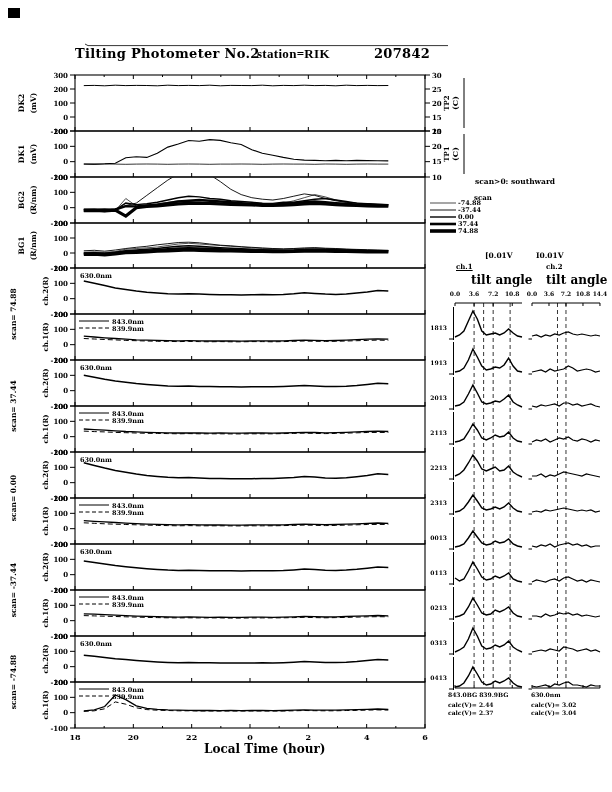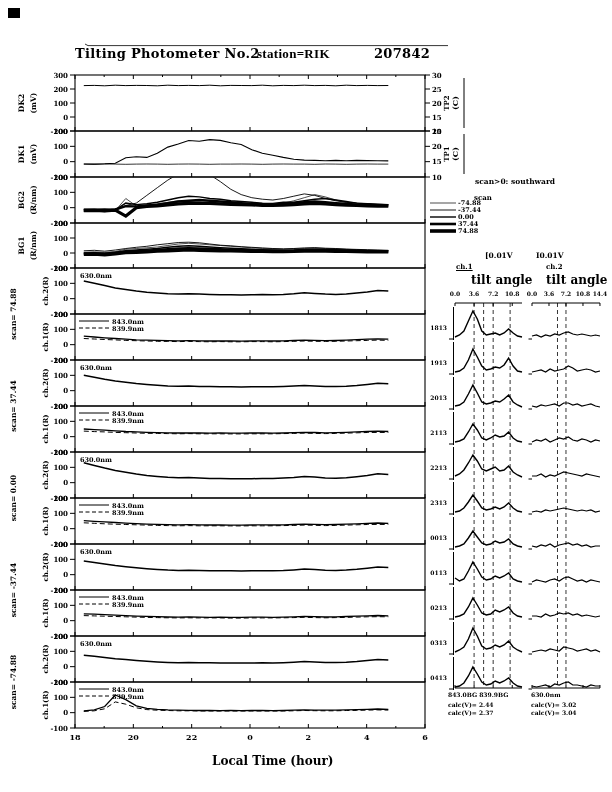--- a/index.html
+++ b/index.html
@@ -19,21 +19,21 @@
 </style>
 </head>
 <body>
 
 <div id="corner-mark"></div>
 
 <div class="abs t13" style="left:75px;top:46px;">Tilting Photometer No.2</div>
 <div class="abs t13" style="left:257px;top:46px;font-family:Liberation Serif, serif;">station=RIK</div>
 <div class="abs t13" style="left:374px;top:46px;">207842</div>
 
-<div class="abs t12" style="left:212px;top:742px;margin-top:12px;">Local Time (hour)</div>
+<div class="abs t12" style="left:204px;top:742px;">Local Time (hour)</div>
 
 <div class="abs t75" style="left:447px;top:177px;padding-left:28px;">scan&gt;0: southward</div>
 <div class="abs t7" style="left:458px;top:193px;margin-left:16px;">scan</div>
 
 <div class="abs t75" style="left:485px;top:251px;">[0.01V</div>
 <div class="abs t7" style="left:456px;top:262px;text-decoration:underline;">ch.1</div>
 <div class="abs t65" style="left:471px;top:273px;">tilt angle</div>
 
 <div class="abs t75" style="left:536px;top:251px;">I0.01V</div>
 <div class="abs t7" style="left:546px;top:262px;text-align:right;">ch.2</div>

